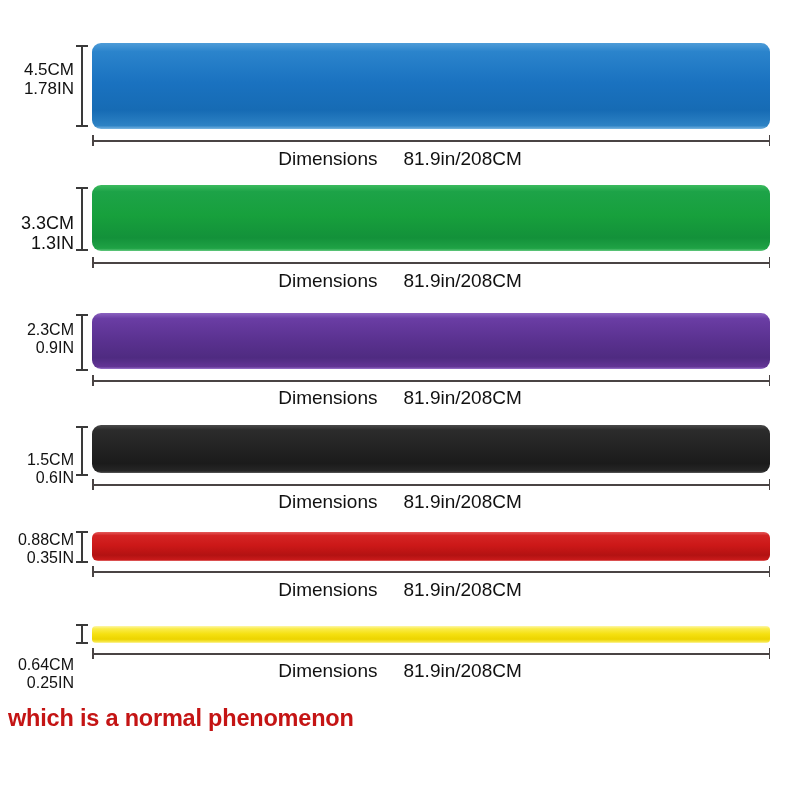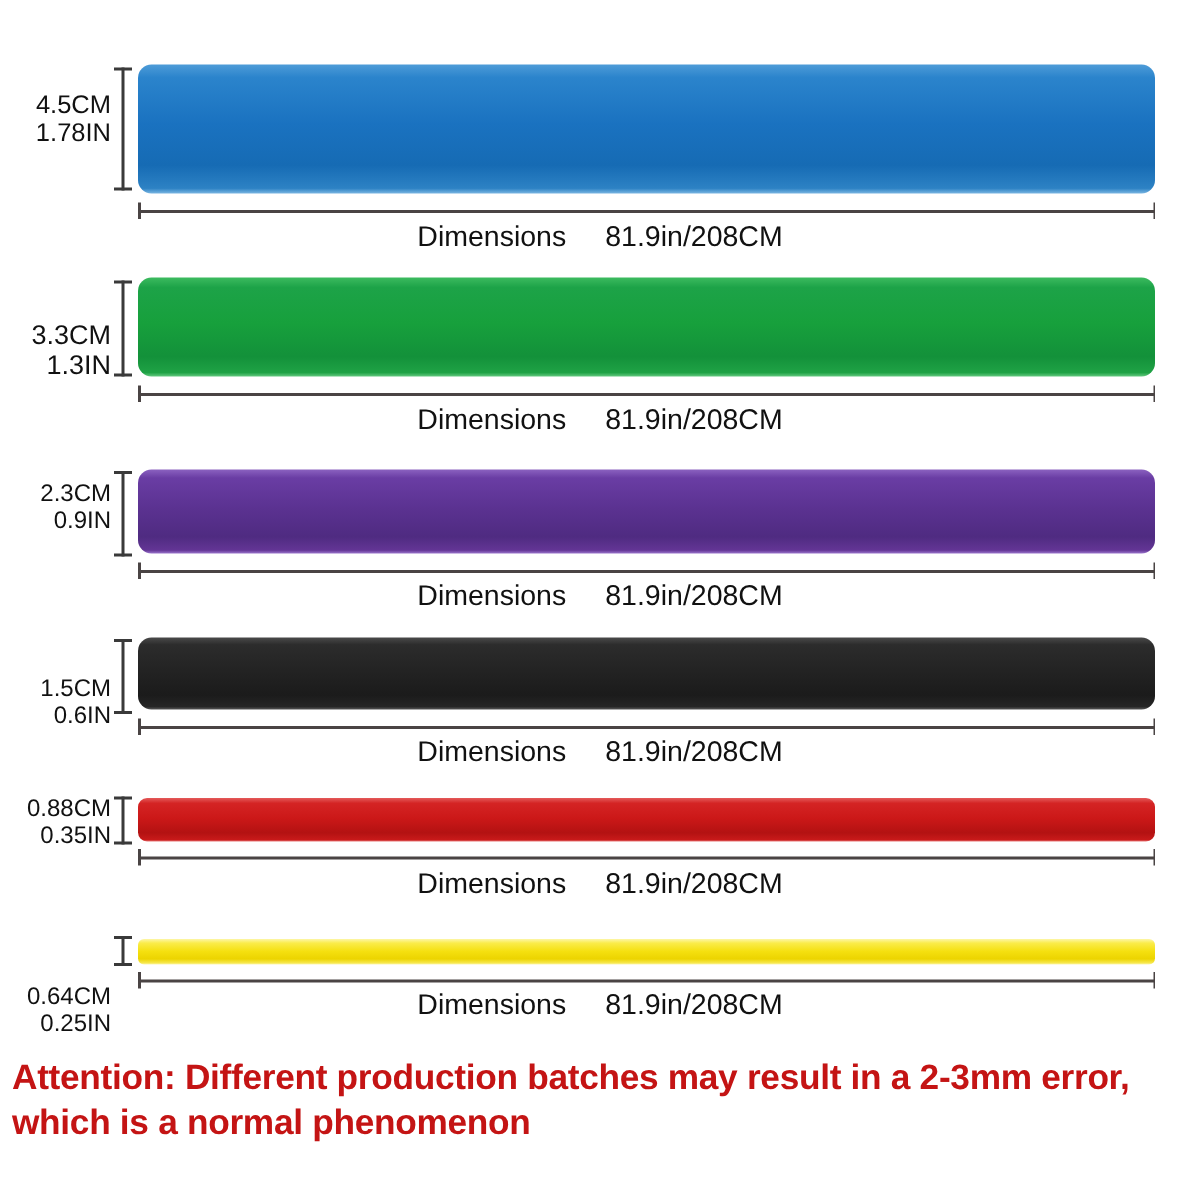--- a/index.html
+++ b/index.html
@@ -283,17 +283,16 @@
       <div class="tick left"></div>
       <div class="line"></div>
       <div class="tick right"></div>
     </div>
     <div class="dim-caption" style="top:36px; font-size:19px;">
       <span class="dim-word">Dimensions</span><span class="dim-value">81.9in/208CM</span>
     </div>
   </div>
 
   <div id="attention">
-    <span class="line1">Attention: Different production batches may result in a 2-3mm error,</span>
     <span class="line2">which is a normal phenomenon</span>
   </div>
 
 </div>
 
 </body></html>

